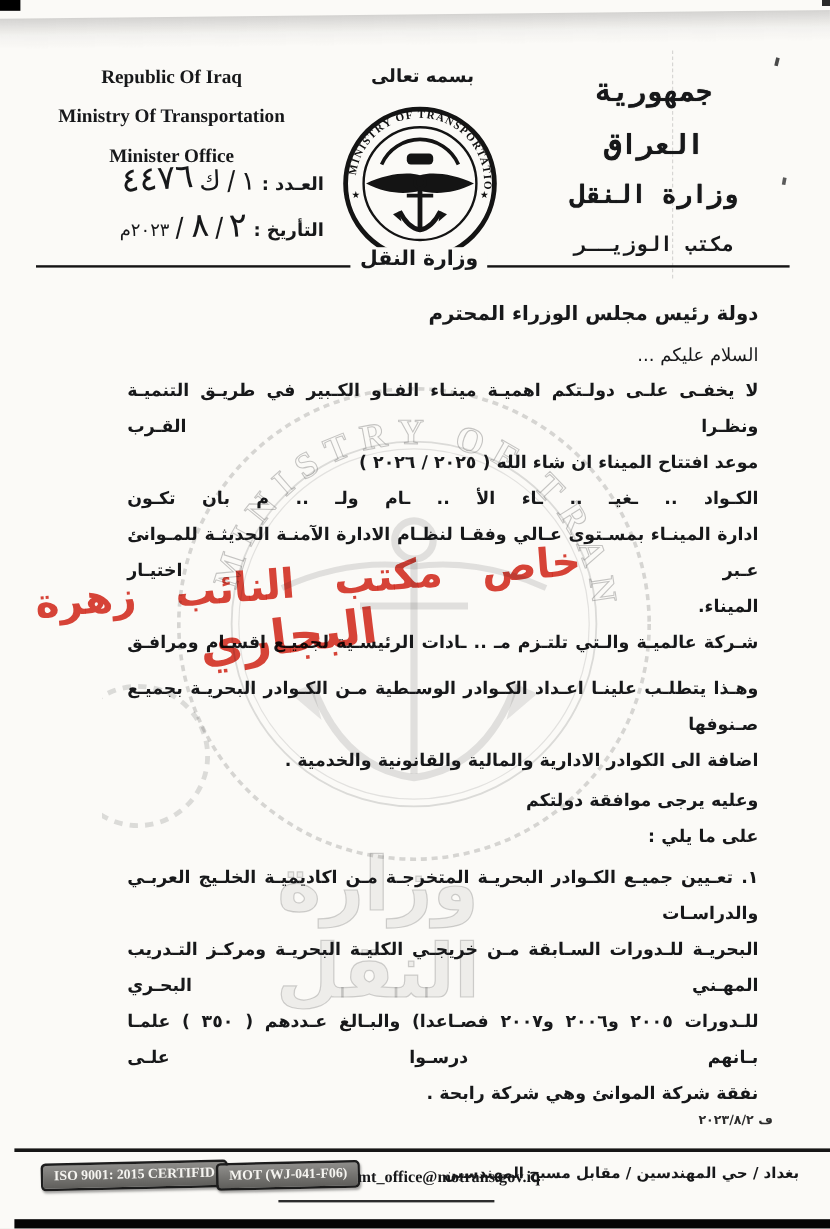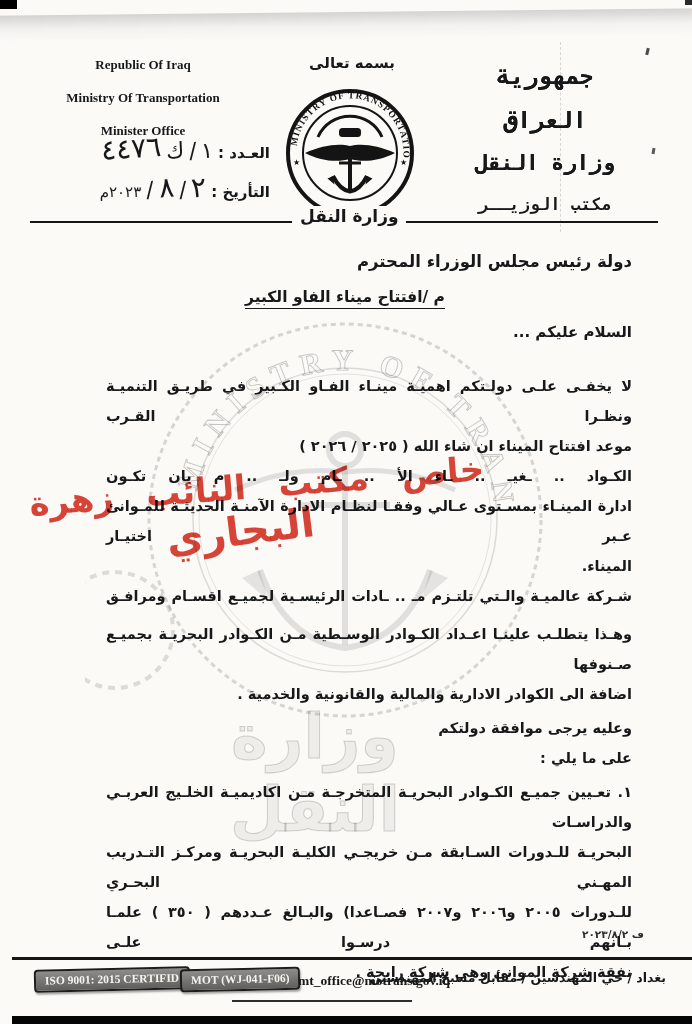--- a/index.html
+++ b/index.html
@@ -10,21 +10,21 @@
   .corner-tr{position:absolute;right:0;top:0;width:7px;height:5px;background:#2a2a2a;}
   .top-noise{position:absolute;left:0;top:12px;width:100%;height:26px;
              background:linear-gradient(180deg,rgba(110,110,110,.28),rgba(170,170,170,.10) 55%,rgba(200,200,200,0));
              transform:rotate(-.6deg);filter:blur(.4px);}
   .speck1{position:absolute;left:646px;top:48px;width:3px;height:7px;background:#4a4a4a;transform:rotate(14deg);}
   .speck2{position:absolute;left:652px;top:148px;width:3px;height:6px;background:#5a5a5a;transform:rotate(10deg);}
   .crease{position:absolute;left:560px;top:42px;height:190px;border-left:1px dashed rgba(0,0,0,.14);}
   .bottom-bar{position:absolute;left:12px;right:0;top:1016px;height:8px;background:#050505;}
   
   .en-block{position:absolute;left:33px;top:48px;width:220px;text-align:center;
-            font-family:"Liberation Serif",serif;font-weight:bold;font-size:13px;line-height:33px;}
+            font-family:"Liberation Serif",serif;font-weight:bold;font-size:16px;line-height:33px;}
   .basmala{position:absolute;left:294px;top:54px;width:116px;text-align:center;font-weight:bold;font-size:15px;}
   .logo{position:absolute;left:283px;top:86px;width:134px;height:134px;}
   .calli{position:absolute;left:455px;top:56px;width:180px;text-align:center;direction:rtl;font-weight:bold;font-family:Liberation Mono, monospace;}
   .calli .c1{font-size:23px;letter-spacing:-1px;line-height:44px;text-shadow:0 0 .6px #000;}
   .calli .c2{font-size:21px;letter-spacing:-1px;line-height:42px;text-shadow:0 0 .6px #000;}
   .calli .c3{font-size:17px;line-height:40px;}
   .numdate{position:absolute;left:38px;top:132px;width:232px;direction:rtl;}
   .nd-row{display:flex;direction:rtl;align-items:baseline;gap:5px;font-weight:bold;font-size:15px;margin-bottom:6px;}
   .hand{font-weight:normal;font-size:22px;transform:rotate(-3deg);}
   .hand-big{font-weight:normal;font-size:28px;letter-spacing:2px;transform:rotate(-4deg);}
@@ -35,21 +35,21 @@
   
   .seal{position:absolute;left:85px;top:300px;width:520px;height:470px;z-index:0;pointer-events:none;}
   .ghost-banner{position:absolute;left:150px;top:700px;width:330px;text-align:center;direction:rtl;z-index:0;
                 font-size:62px;font-weight:bold;letter-spacing:4px;color:rgba(0,0,0,.05);
                 -webkit-text-stroke:1px rgba(60,60,60,.22);pointer-events:none;}
   
   .letter{position:absolute;left:58px;right:60px;top:252px;direction:rtl;z-index:1;}
   .recipient{font-weight:bold;font-size:16.5px;margin-bottom:16px;}
   .subject-wrap{text-align:center;margin-bottom:14px;}
   .subject{display:inline-block;font-weight:bold;font-size:15.5px;border-bottom:1.6px solid #17181a;padding-bottom:2px;}
-  .greeting{font-weight:bold;font-size:15px;margin-bottom:30px;}
+  .greeting{font-weight:normal;font-size:15px;margin-bottom:6px;}
   .ln{font-weight:bold;font-size:14.5px;line-height:30px;margin-left:48px;}
   .fill{text-align:justify;text-align-last:justify;text-justify:inter-word;}
   .gap8{margin-top:8px;}.gap4{margin-top:4px;}
   
   .stamp1{position:absolute;left:28px;top:448px;width:456px;direction:rtl;white-space:nowrap;z-index:2;
           font-weight:bold;font-size:34px;letter-spacing:2px;word-spacing:8px;color:rgba(213,42,30,.88);
           transform:rotate(-4.5deg);transform-origin:right center;mix-blend-mode:multiply;text-align:justify;text-align-last:justify;}
   .stamp2{position:absolute;left:166px;top:508px;direction:rtl;z-index:2;font-weight:bold;font-size:40px;
           letter-spacing:2px;color:rgba(213,42,30,.88);transform:rotate(-7deg);mix-blend-mode:multiply;}
   .side-note{position:absolute;right:48px;top:928px;direction:rtl;font-size:10.5px;font-weight:bold;color:#2c2c2c;}
@@ -156,23 +156,20 @@
       <span class="hand">/</span>
       <span class="hand-sm">٢٠٢٣م</span>
     </div>
   </div>
 
   <div class="header-rule"></div>
   <div class="rule-label">وزارة النقل</div>
 
   <div class="letter">
     <div class="recipient">دولة رئيس مجلس الوزراء المحترم</div>
-    <div class="subject-wrap">
-      <span class="subject">م /افتتاح ميناء الفاو الكبير</span>
-    </div>
     <div class="greeting">السلام عليكم ...</div>
 
     <div class="ln fill">لا يخفـى علـى دولـتكم اهميـة مينـاء الفـاو الكـبير في طريـق التنميـة ونظـرا القـرب</div>
     <div class="ln">موعد افتتاح الميناء ان شاء الله ( ٢٠٢٥ ‏/‏ ٢٠٢٦ )</div>
 
     <div class="ln fill">الكـواد .. ـغيـ .. ـاء الأ .. ـام ولـ .. م بان تكـون</div>
     <div class="ln fill">ادارة المينـاء بمسـتوى عـالي وفقـا لنظـام الادارة الآمنـة الحديثـة للمـوانئ عـبر اختيـار</div>
     <div class="ln">الميناء.</div>
     <div class="ln fill">شـركة عالميـة والـتي تلتـزم مـ .. ـادات الرئيسـية لجميـع اقسـام ومرافـق</div>
 

